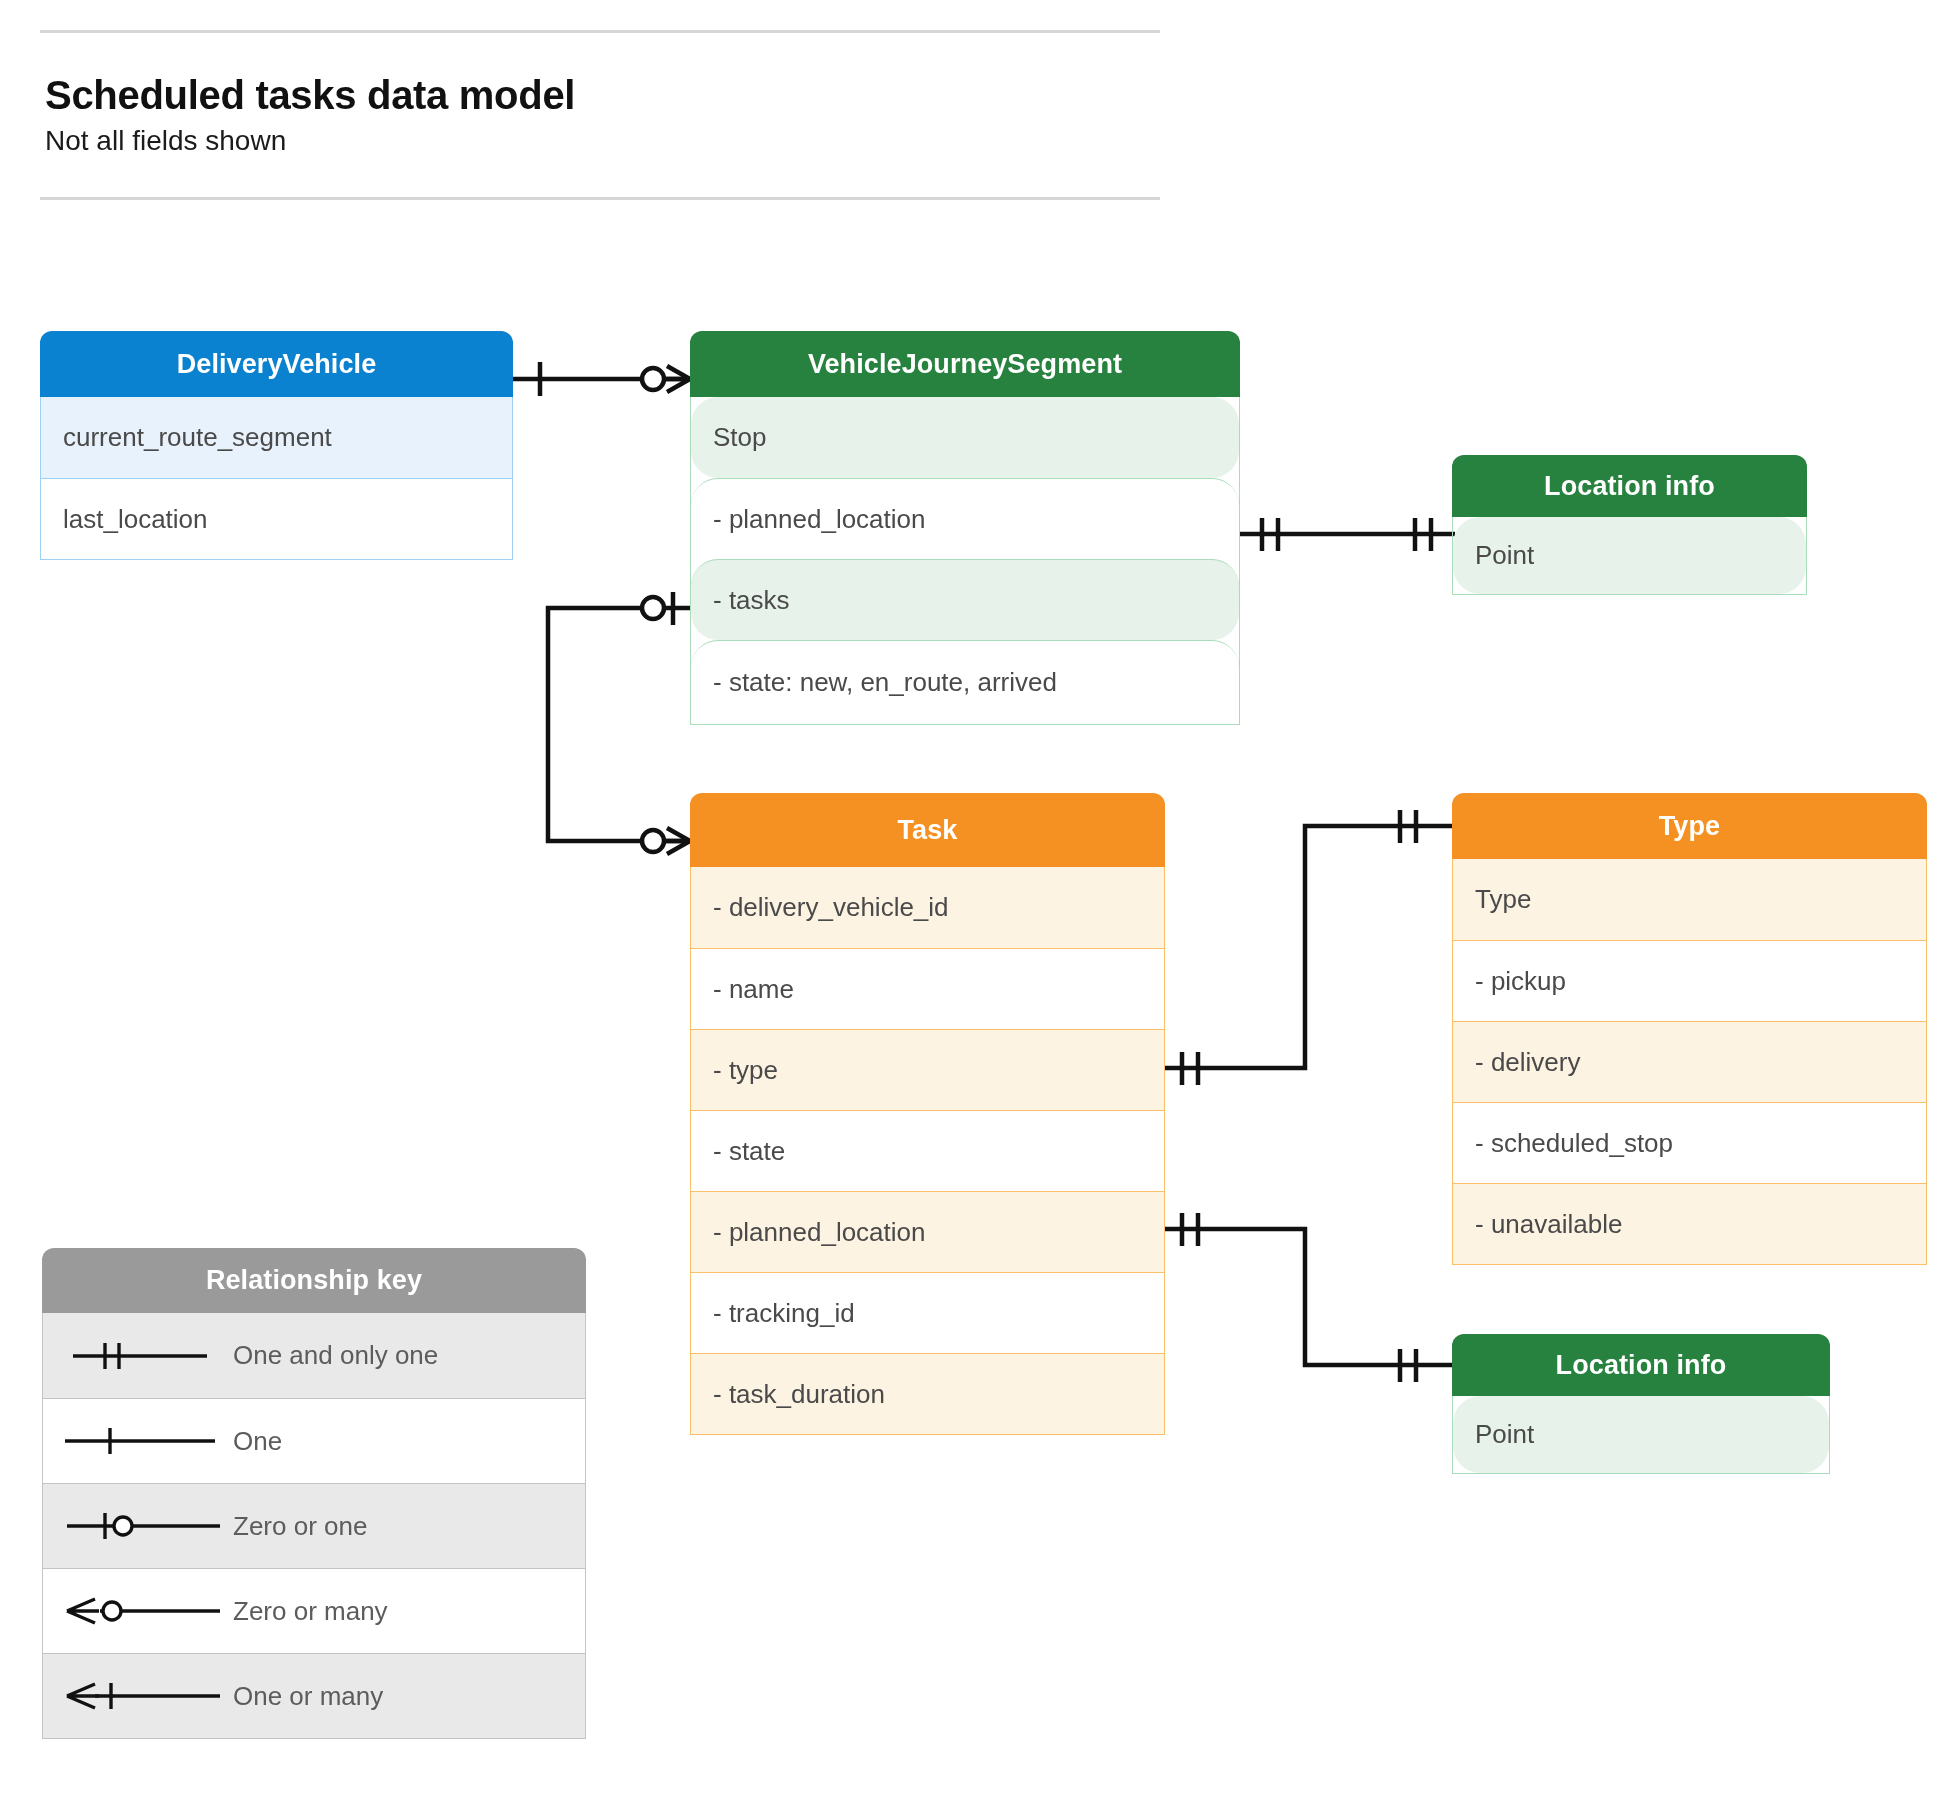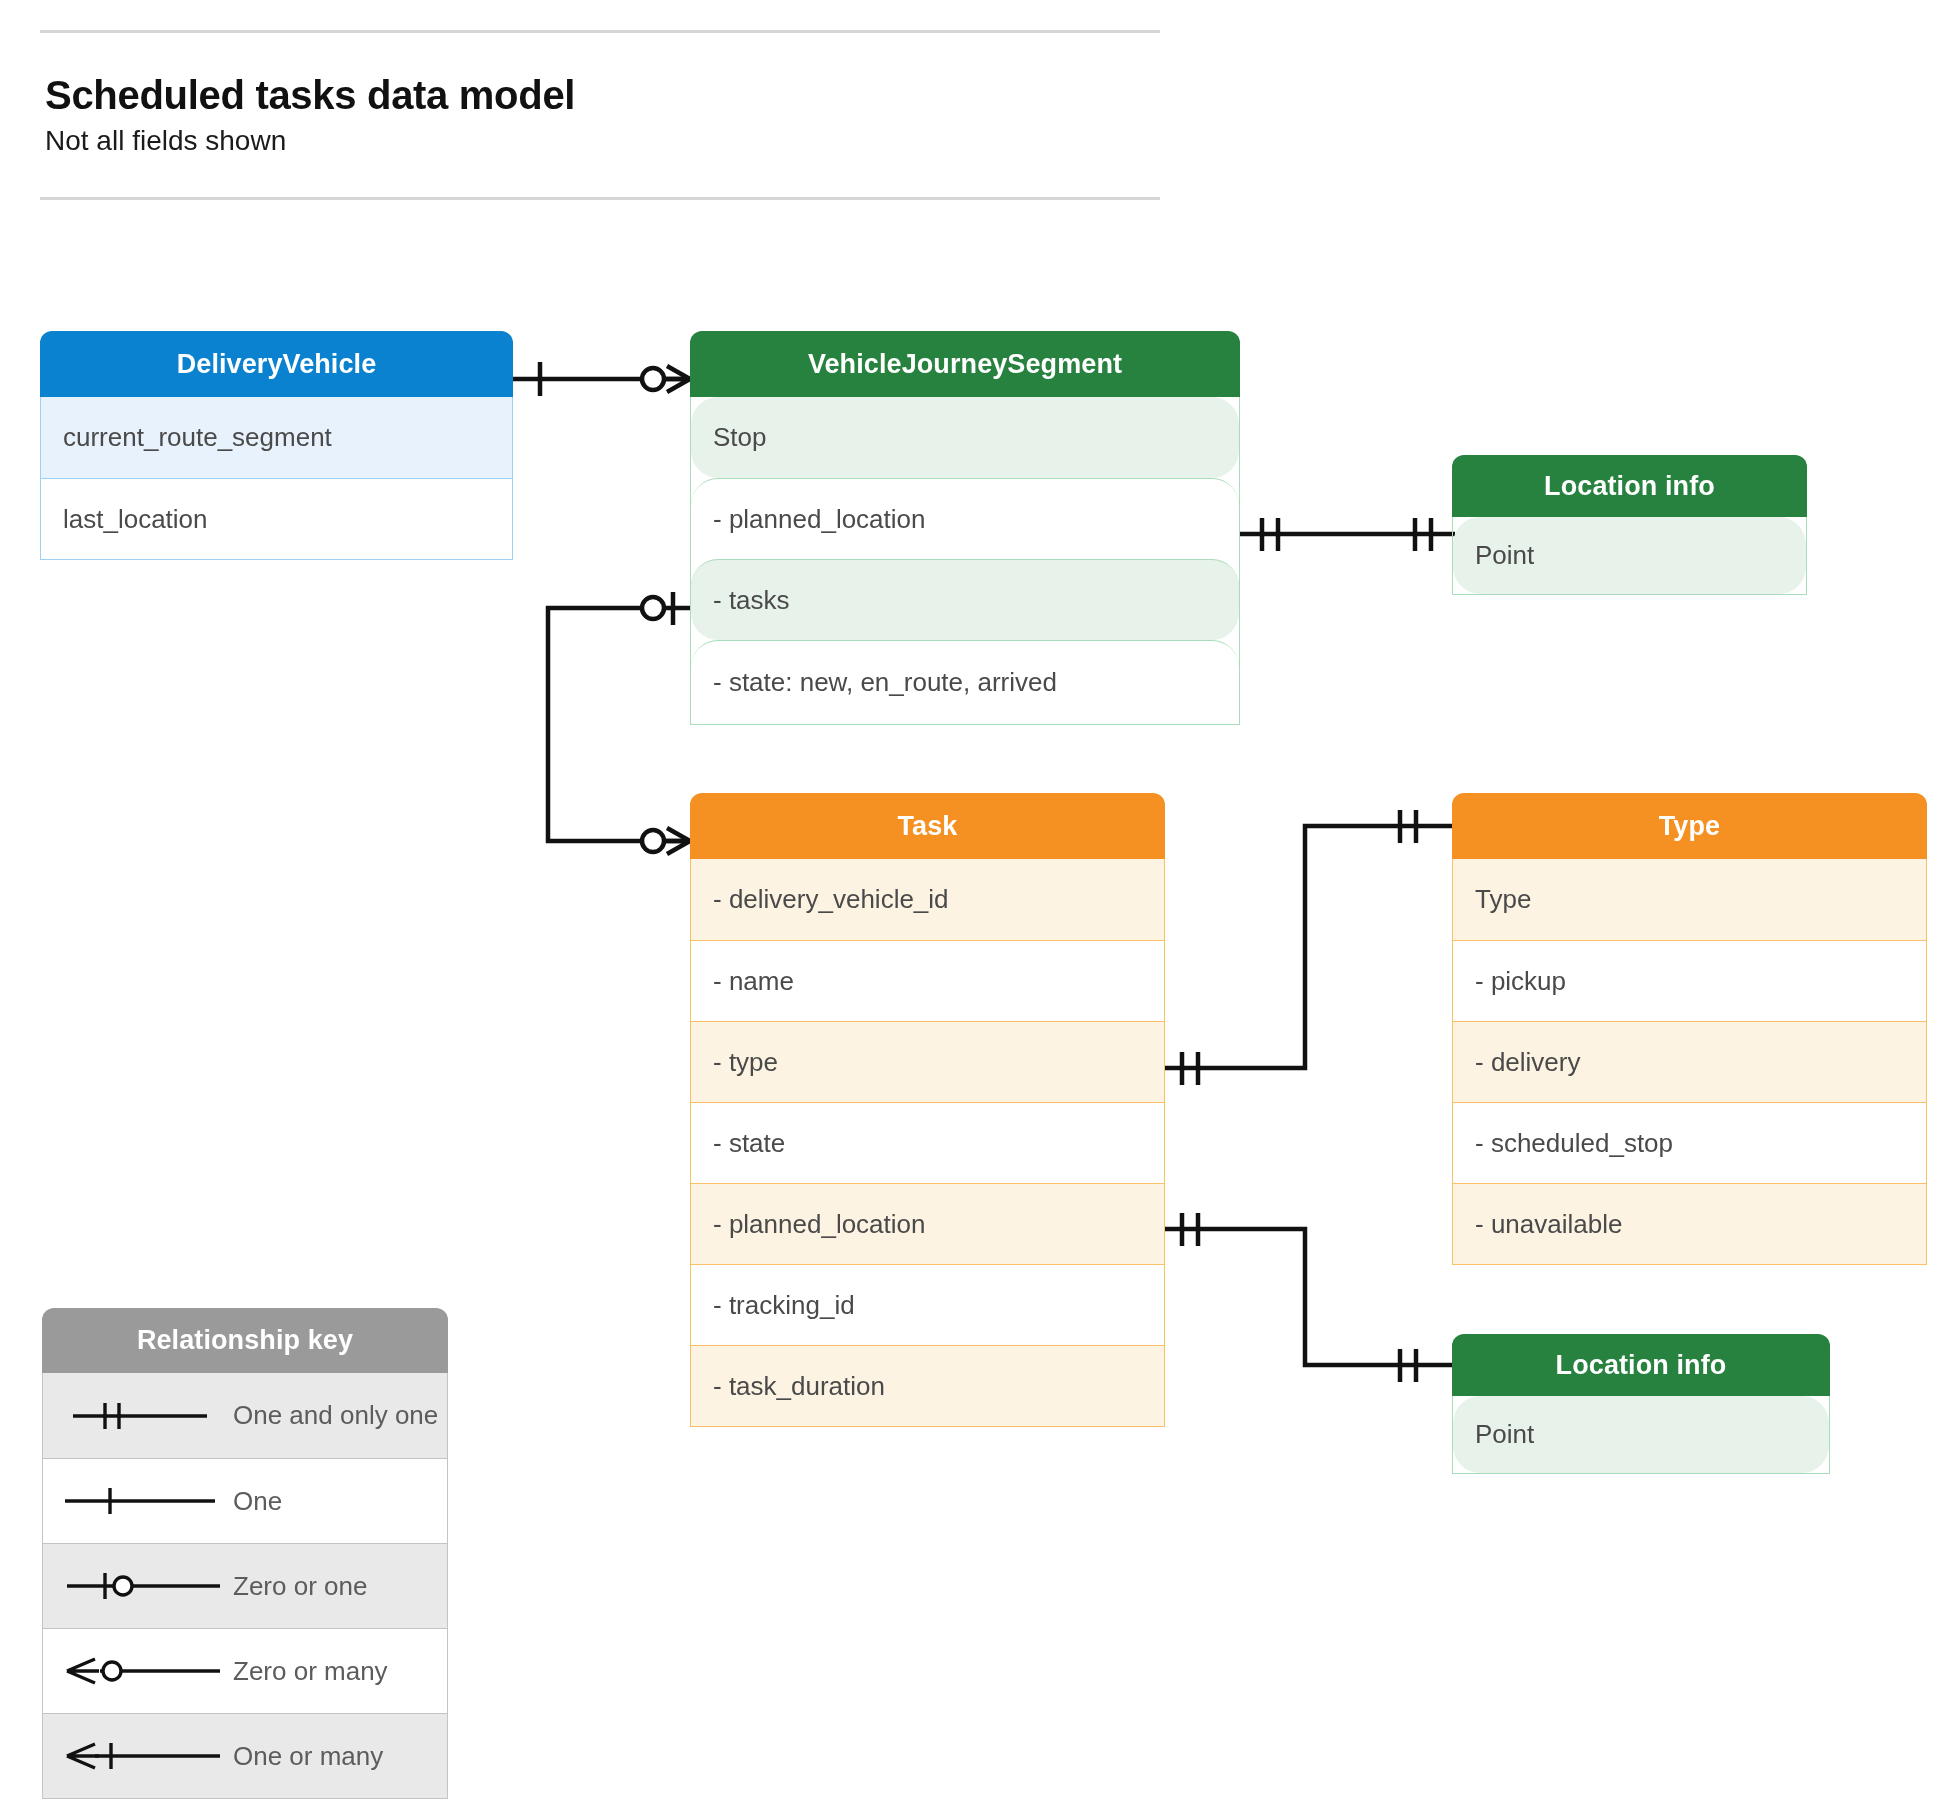--- a/index.html
+++ b/index.html
@@ -189,21 +189,21 @@
 </div>
 
 <div class="entity sc-green" id="ent-loc-top" style="left:1452px; top:455px; width:355px;">
   <div class="entity-header" style="height:62px;">Location info</div>
   <div class="entity-rows">
     <div class="entity-row alt" style="height:77px;">Point</div>
   </div>
 </div>
 
 <div class="entity sc-orange" id="ent-task" style="left:690px; top:793px; width:475px;">
-  <div class="entity-header" style="height:66px;">Task</div>
+  <div class="entity-header" style="height:74px;">Task</div>
   <div class="entity-rows">
     <div class="entity-row alt" style="height:81px;">- delivery_vehicle_id</div>
     <div class="entity-row" style="height:81px;">- name</div>
     <div class="entity-row alt" style="height:81px;">- type</div>
     <div class="entity-row" style="height:81px;">- state</div>
     <div class="entity-row alt" style="height:81px;">- planned_location</div>
     <div class="entity-row" style="height:81px;">- tracking_id</div>
     <div class="entity-row alt" style="height:81px;">- task_duration</div>
   </div>
 </div>
@@ -219,21 +219,21 @@
   </div>
 </div>
 
 <div class="entity sc-green" id="ent-loc-bottom" style="left:1452px; top:1334px; width:378px;">
   <div class="entity-header" style="height:62px;">Location info</div>
   <div class="entity-rows">
     <div class="entity-row alt" style="height:77px;">Point</div>
   </div>
 </div>
 
-<div class="entity sc-grey" id="legend" style="left:42px; top:1308px; width:406px;">
+<div class="entity sc-grey" id="legend" style="left:42px; top:1248px; width:544px;">
   <div class="entity-header" style="height:65px;">Relationship key</div>
   <div class="entity-rows">
 
     <div class="entity-row alt" style="height:85px;">
       <svg class="legend-sym" height="40" viewBox="0 0 170 40">
         <g stroke="#111111" stroke-width="3.4" fill="none">
           <line x1="18" y1="20" x2="152" y2="20"></line>
           <line x1="50" y1="7" x2="50" y2="33"></line>
           <line x1="64" y1="7" x2="64" y2="33"></line>
         </g>

